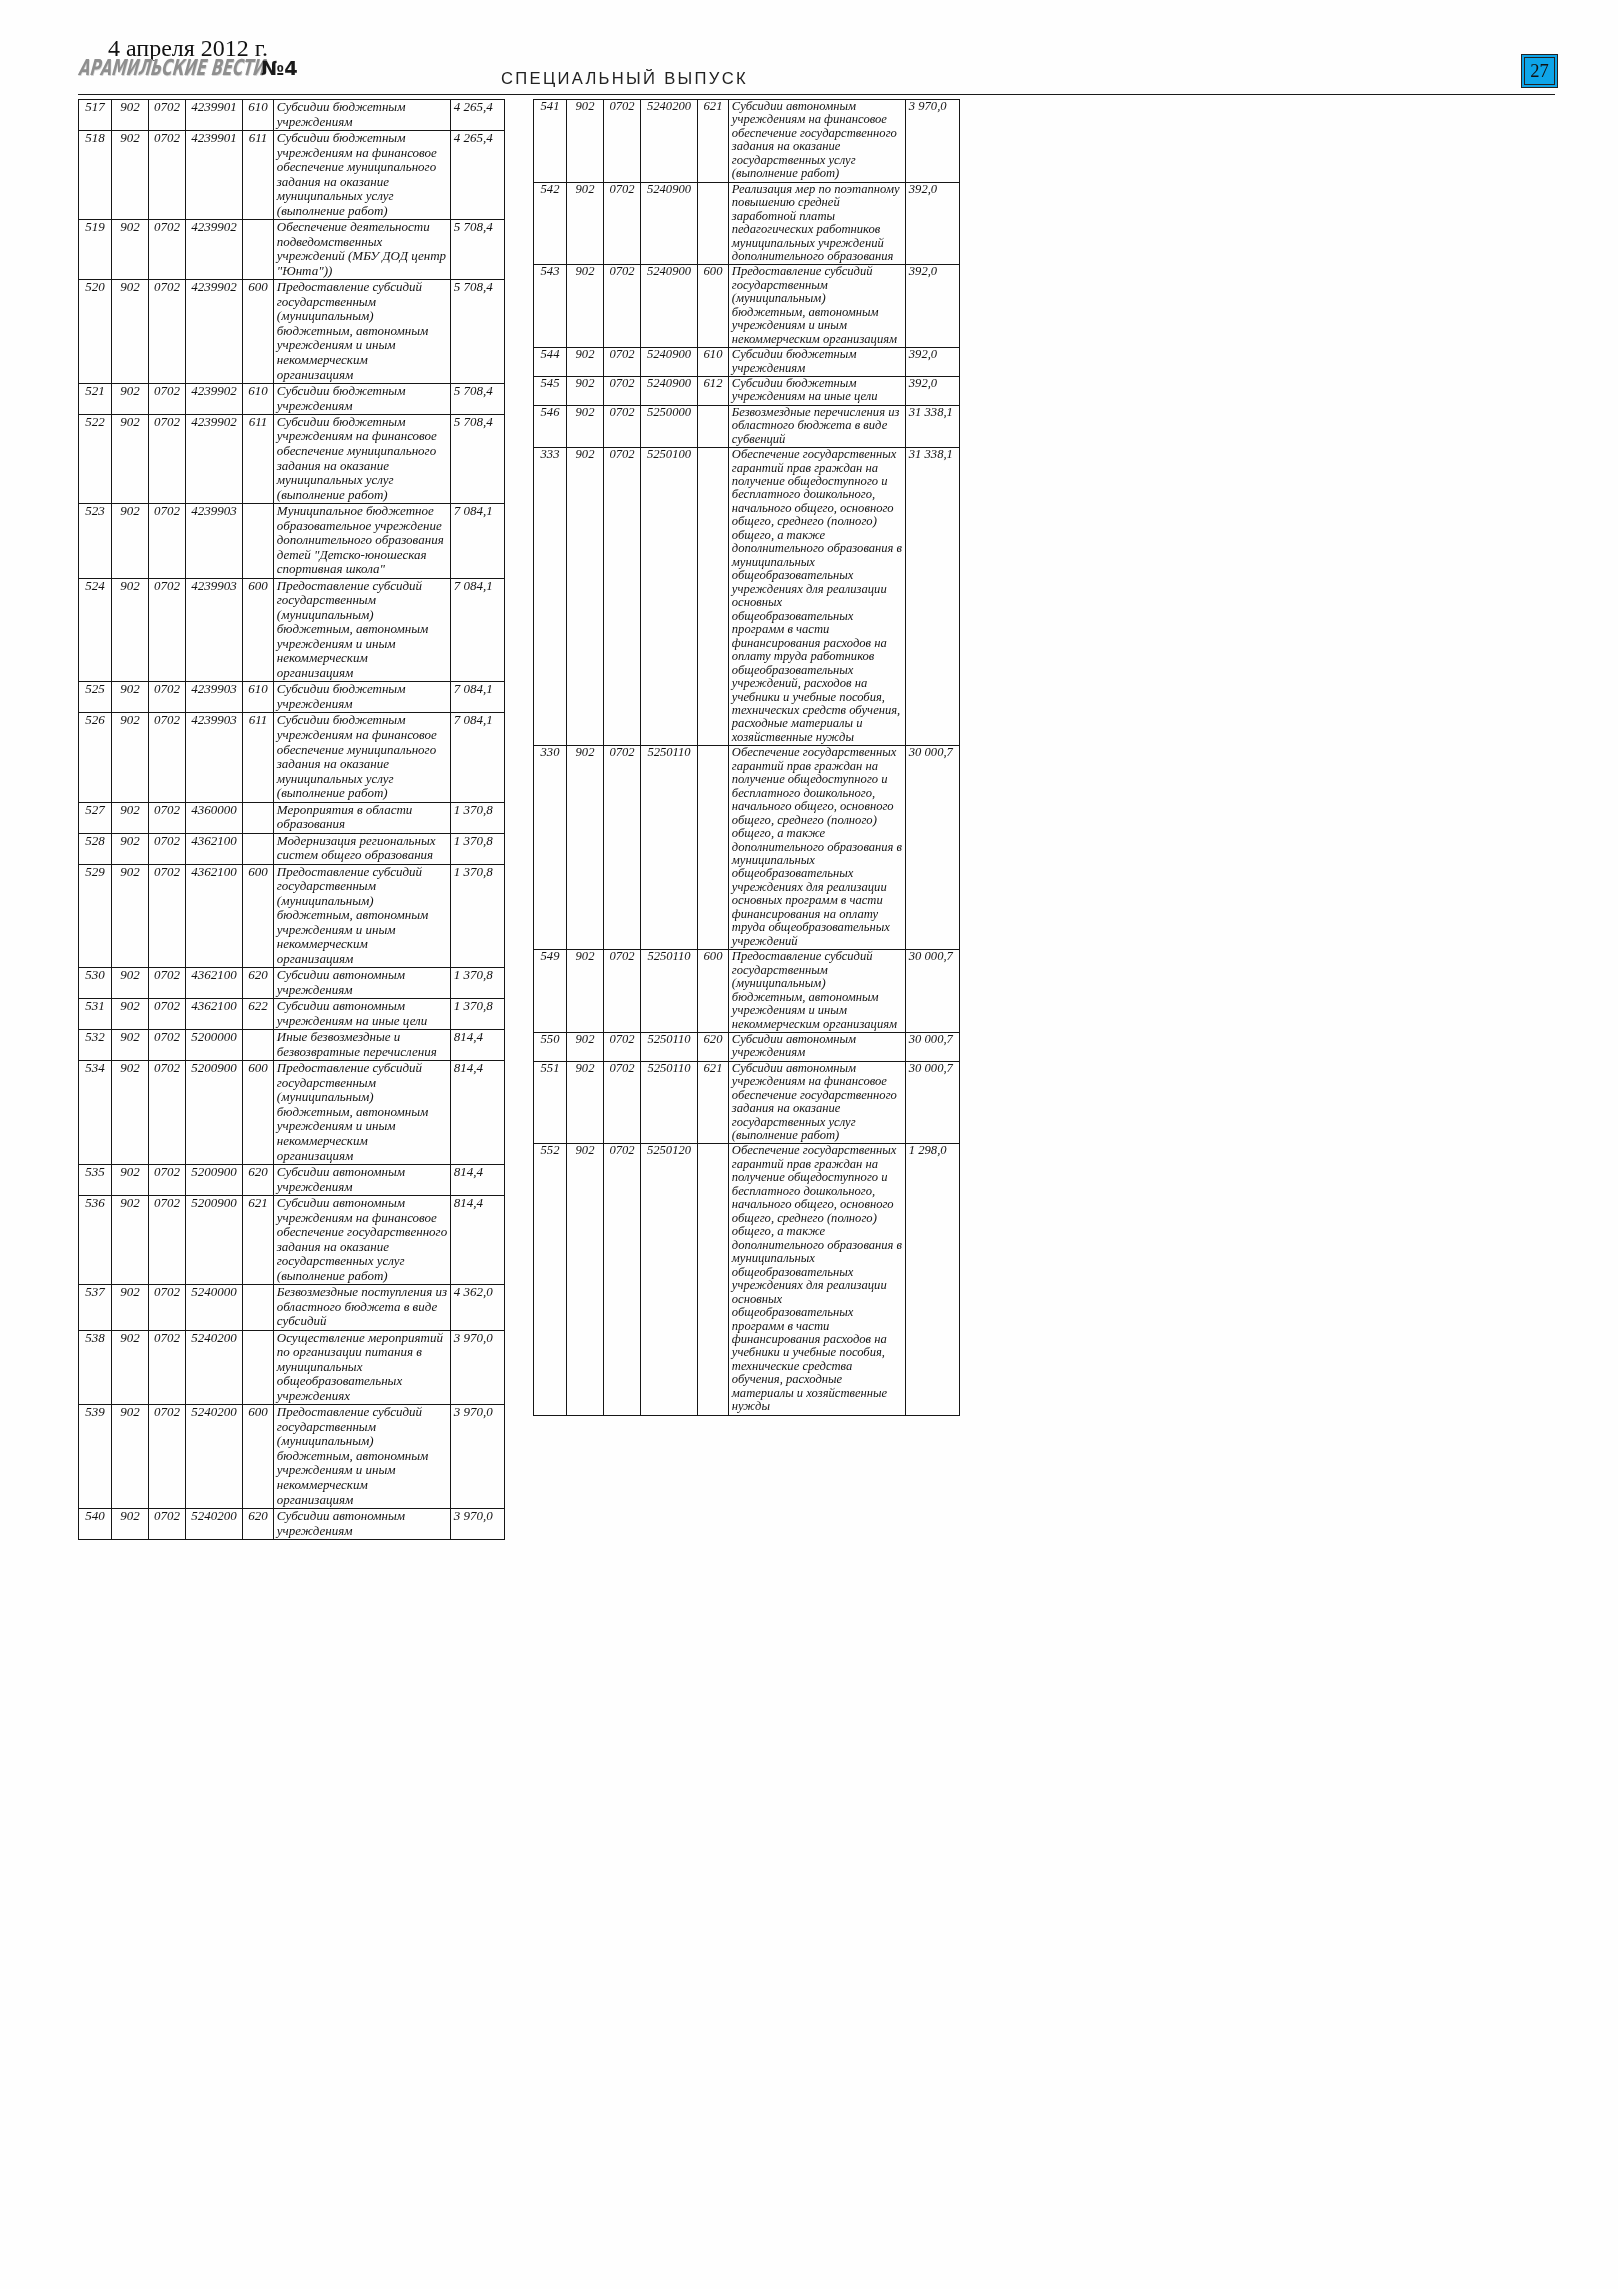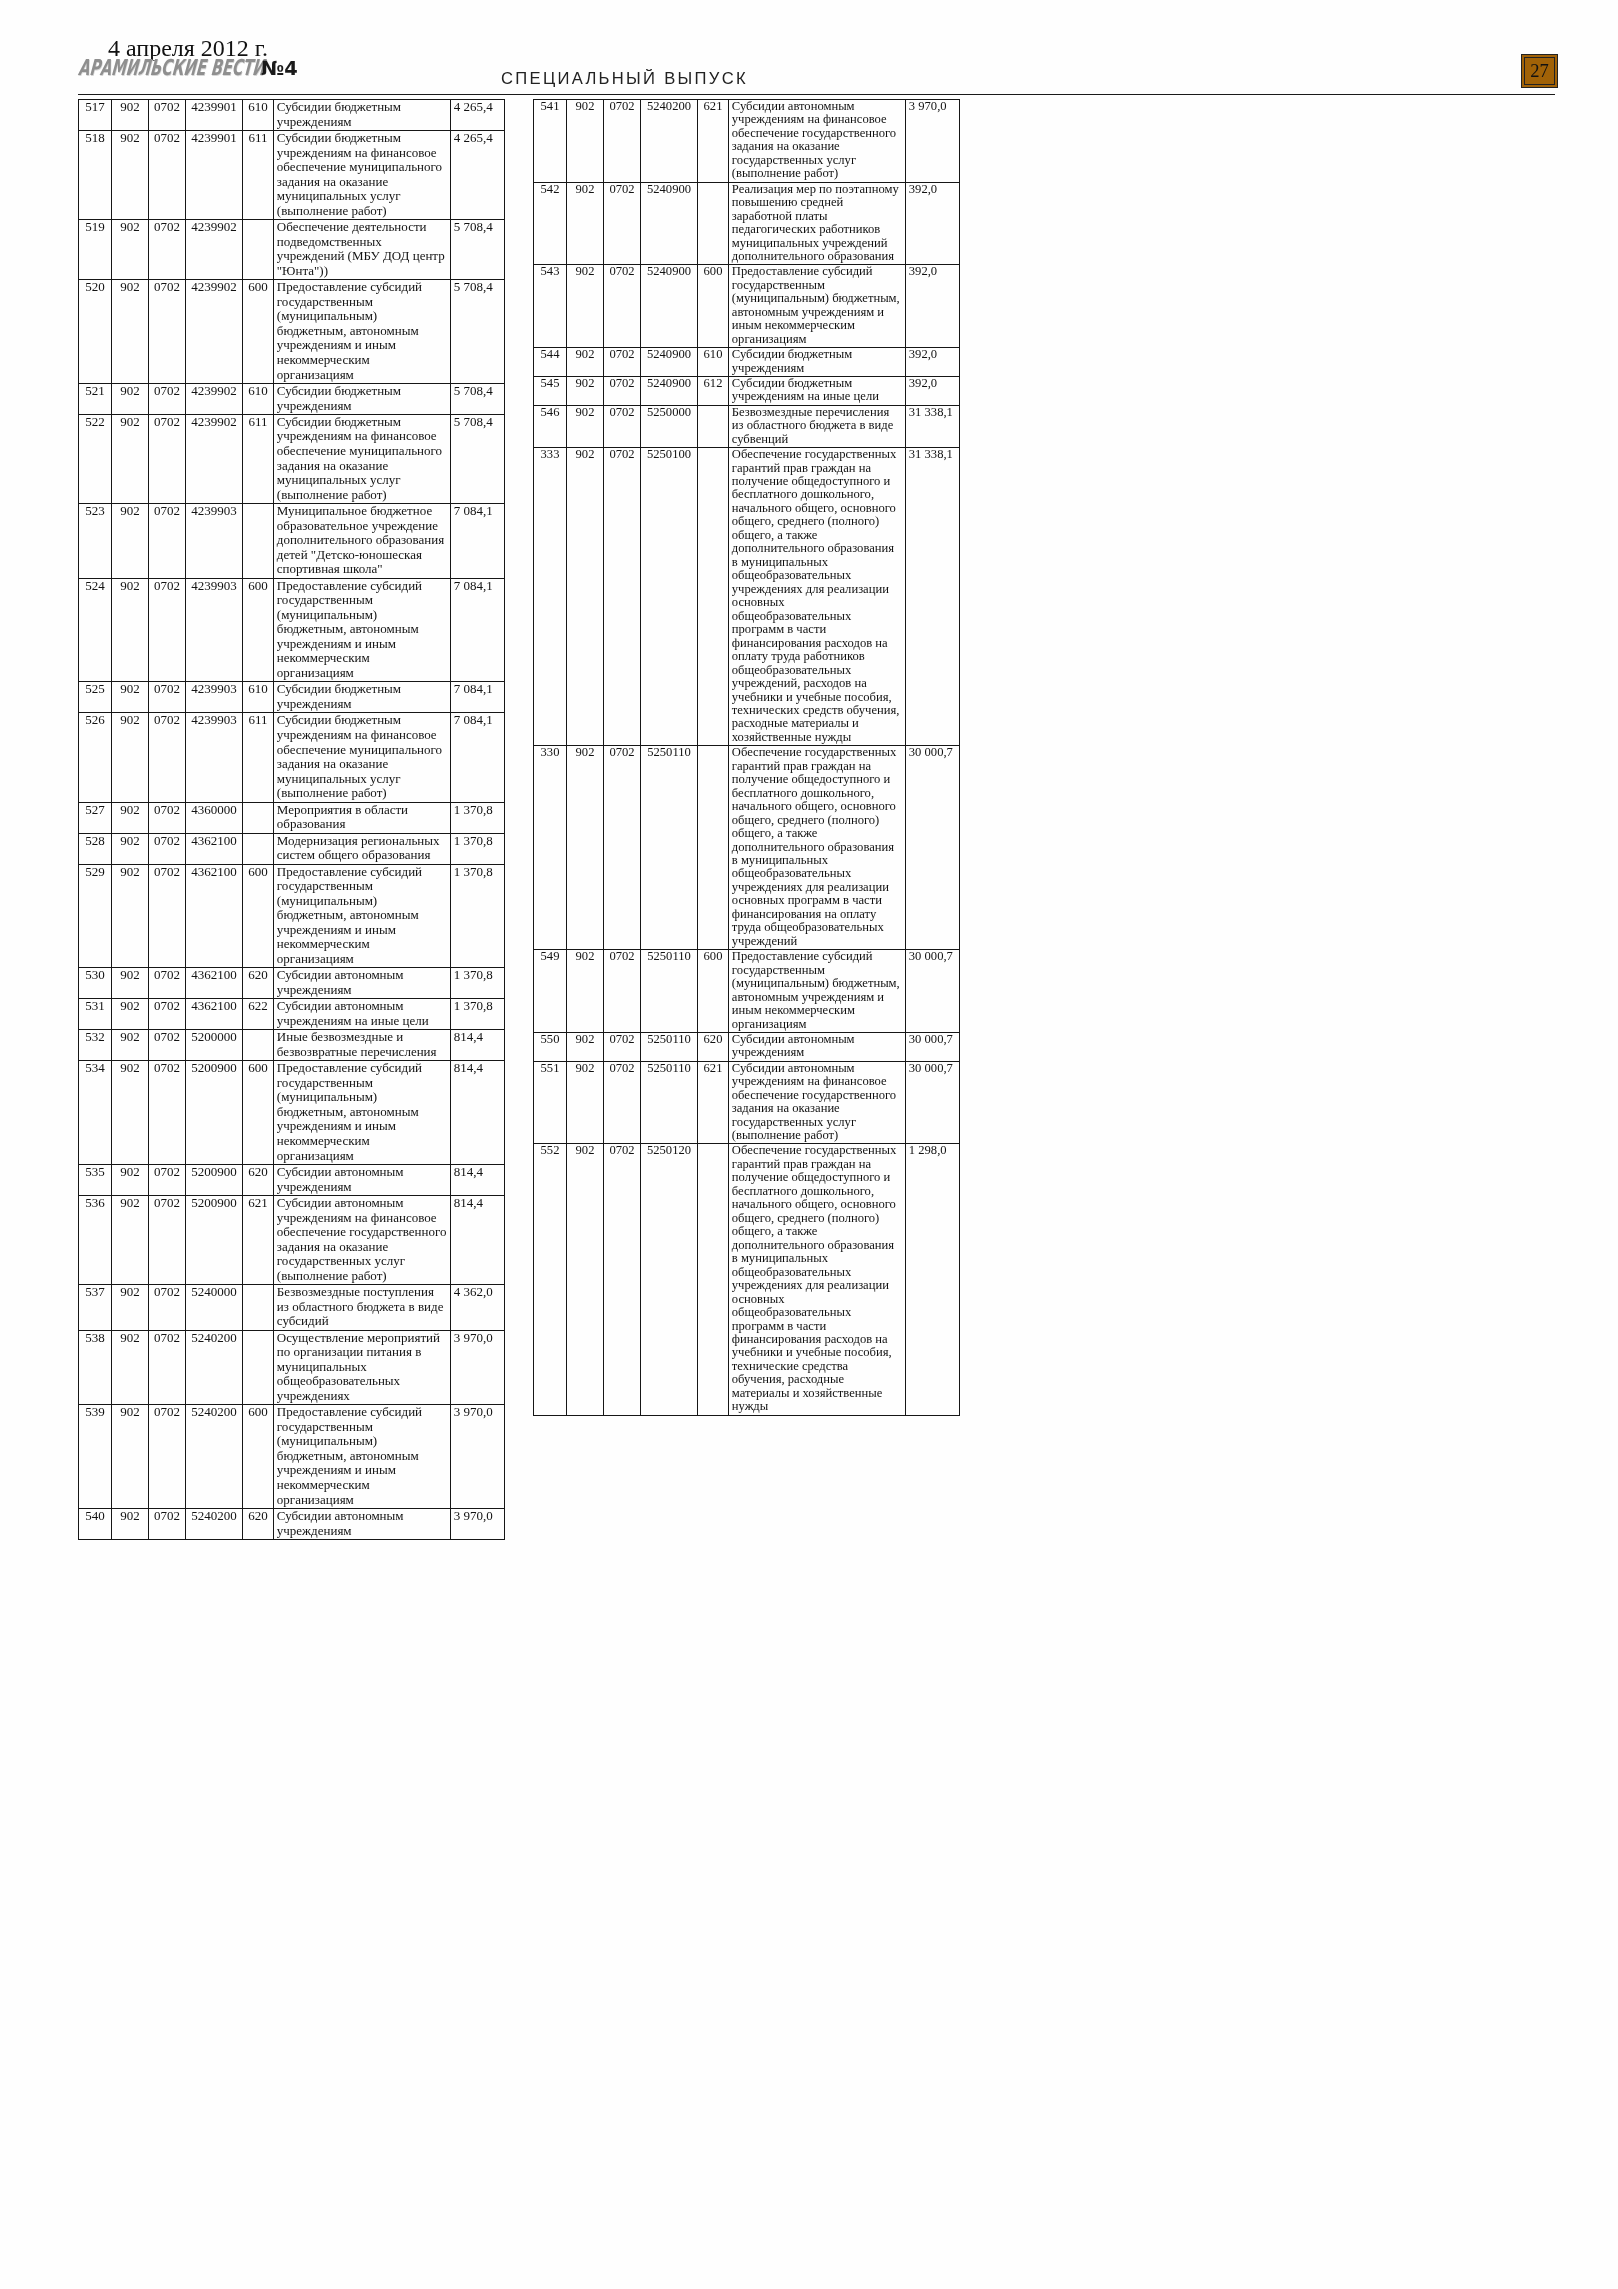--- a/index.html
+++ b/index.html
@@ -43,33 +43,33 @@
   .section-title {
     position: absolute; left: 423px; top: 69px;
     font-family: "Liberation Sans", sans-serif;
     font-size: 16.6px; letter-spacing: 2.3px; color: #222;
   }
   .page-number-box {
     position: absolute; left: 1443px; top: 54px;
     width: 37px; height: 34px;
     border: 1.4px solid #222;
     padding: 1.8px;
-    background: #a16207;
+    background: #0ea5e9;
   }
   .page-number-inner {
     width: 100%; height: 100%;
     border: 0.9px solid #222;
     display: flex; align-items: center; justify-content: center;
     font-size: 18.5px; color: #111;
   }
 
   
   .columns {
     position: absolute; left: 78px; top: 99px;
-    display: flex; gap: 28px; align-items: flex-start;
+    display: flex; gap: 28px; align-items: flex-start; font-style: italic;
   }
   table.budget {
     border-collapse: collapse;
     table-layout: fixed;
     width: 426px;
     border: 1.4px solid #161616;
   }
   table.budget td {
     border: 0.9px solid #161616;
     vertical-align: top;

